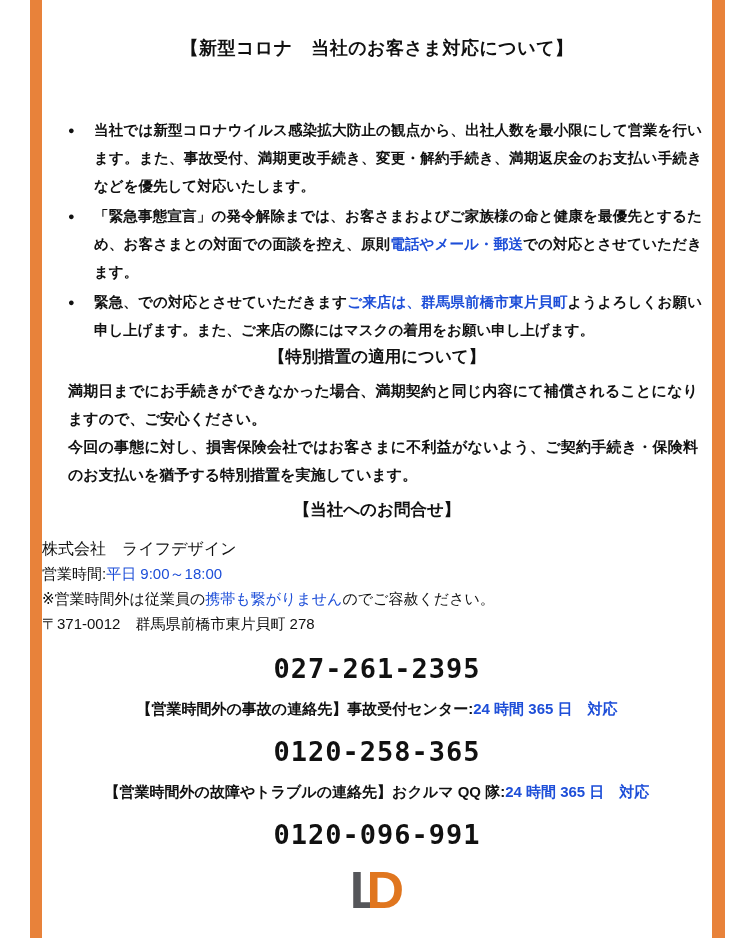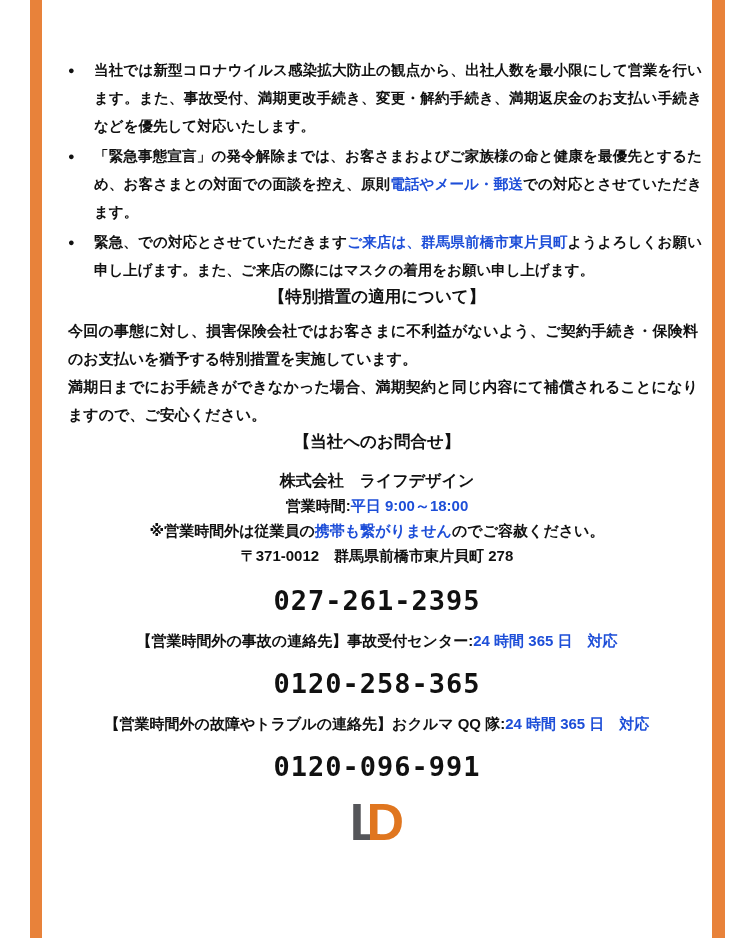--- a/index.html
+++ b/index.html
@@ -44,34 +44,34 @@
     font-size:11px;line-height:28px;
   }
   .red{color:#1d4ed8;}
 
   .section-heading{
     text-align:center;
     font-size:16.5px;
     font-weight:700;
   }
   .sh-special{}
-  .sh-contact{margin-top:2px;}
+  .sh-contact{margin-top:10px;}
 
   .special-body{
     margin-top:9px;
     padding:0 14px 0 26px;
     font-size:15px;
     font-weight:700;
     line-height:28px;
     text-align:justify;
   }
 
   .c-line{
-    text-align:center;
-    font-weight:700;
+    text-align:left;
+    font-weight:400;
     font-size:15px;
     line-height:25px;
   }
   .c-company{margin-top:15px;font-size:16px;}
 
   .phone{
     text-align:center;
     font-family:"DejaVu Sans Mono","Liberation Mono",monospace;
     font-weight:700;
     font-size:27px;
@@ -100,37 +100,38 @@
   .logo-d{color:#E0761F;position:relative;z-index:2;margin-left:-15px;}
 </style>
 </head>
 <body>
 
 <div class="side-bar left"></div>
 <div class="side-bar right"></div>
 
 <div class="content">
 
+  <div class="doc-title">【新型コロナ　当社のお客さま対応について】</div>
 
   <ul class="bullets">
     <li>
       <span class="bullet-dot">●</span><span>当社では新型コロナウイルス感染拡大防止の観点から、出社人数を最小限にして営業を行います。また、事故受付、満期更改手続き、変更・解約手続き、満期返戻金のお支払い手続きなどを優先して対応いたします。</span><span class="red"></span><span></span>
     </li>
     <li>
       <span class="bullet-dot">●</span><span>「緊急事態宣言」の発令解除までは、お客さまおよびご家族様の命と健康を最優先とするため、お客さまとの対面での面談を控え、原則</span><span class="red">電話やメール・郵送</span><span>での対応とさせていただきます。</span>
     </li>
     <li>
       <span class="bullet-dot">●</span><span>緊急、での対応とさせていただきます</span><span class="red">ご来店は、群馬県前橋市東片貝町</span><span>ようよろしくお願い申し上げます。また、ご来店の際にはマスクの着用をお願い申し上げます。</span>
     </li>
   </ul>
 
   <div class="section-heading sh-special">【特別措置の適用について】</div>
   <div class="special-body">
+    <div>満期日までにお手続きができなかった場合、満期契約と同じ内容にて補償されることになりますので、ご安心ください。</div>
     <div>今回の事態に対し、損害保険会社ではお客さまに不利益がないよう、ご契約手続き・保険料のお支払いを猶予する特別措置を実施しています。</div>
-    <div>満期日までにお手続きができなかった場合、満期契約と同じ内容にて補償されることになりますので、ご安心ください。</div>
   </div>
 
   <div class="section-heading sh-contact">【当社へのお問合せ】</div>
 
   <div class="c-line c-company">株式会社　ライフデザイン</div>
   <div class="c-line">
     <span>営業時間:</span><span class="red">平日 9:00～18:00</span>
   </div>
   <div class="c-line">
     <span>※営業時間外は従業員の</span><span class="red">携帯も繋がりません</span><span>のでご容赦ください。</span>

